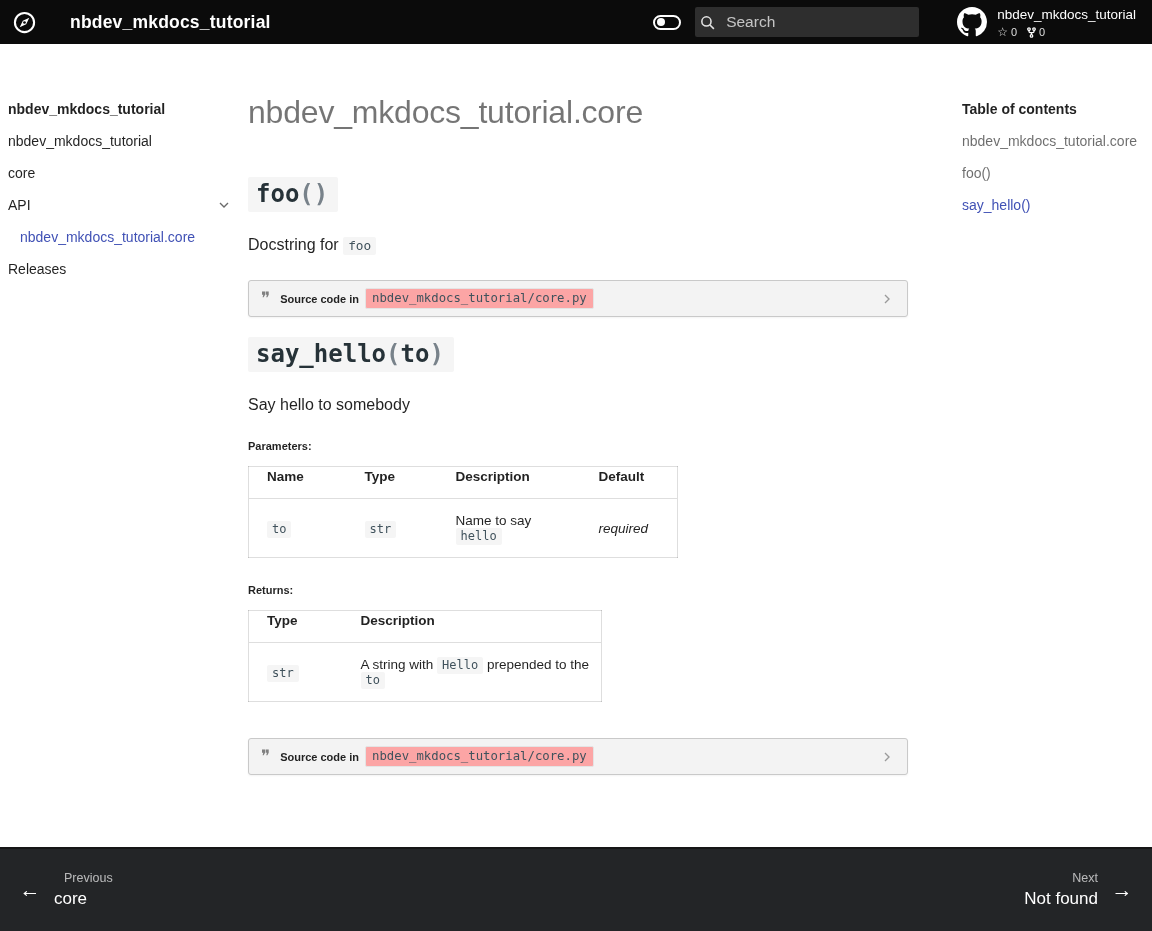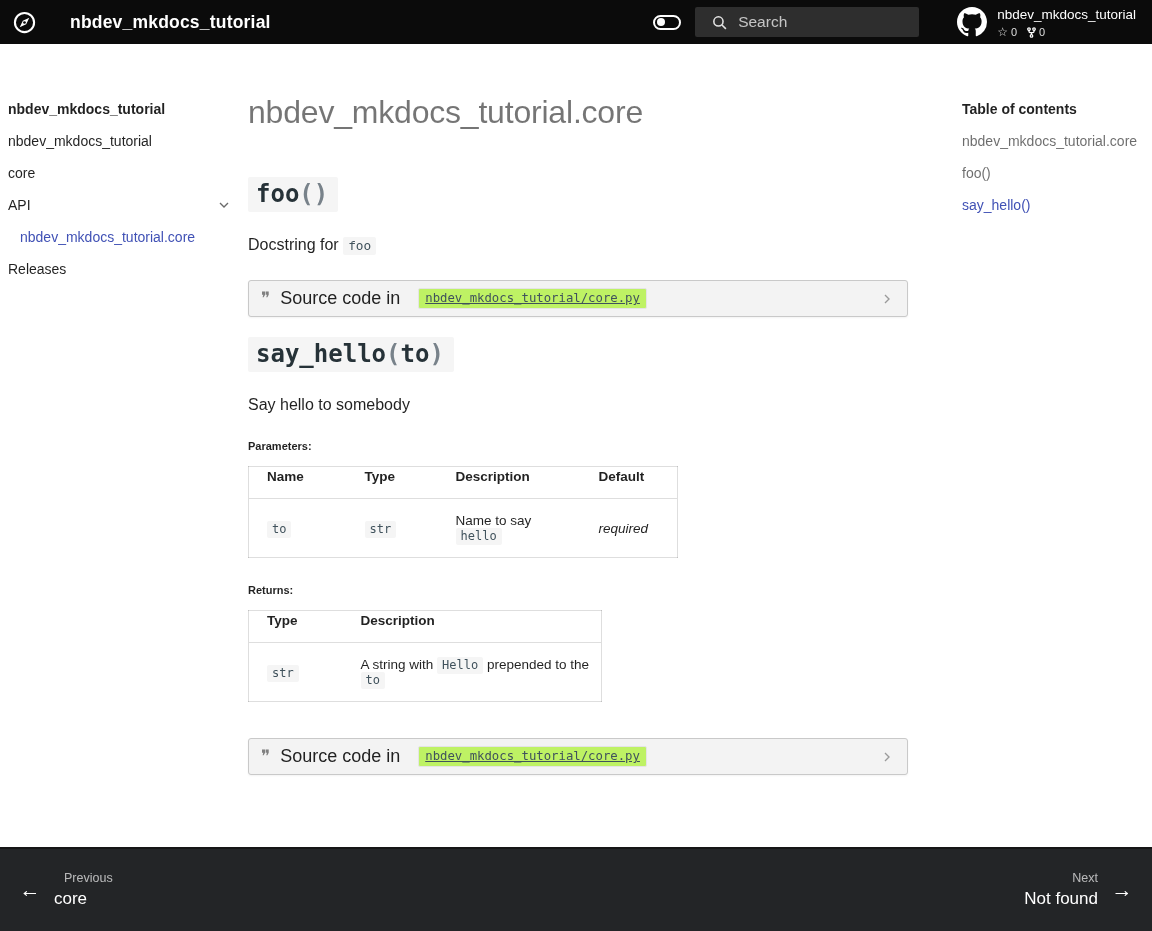--- a/index.html
+++ b/index.html
@@ -18,21 +18,21 @@
     padding:0 16px 0 8px;
   }
   .logo-btn { width:40px; height:44px; display:flex; align-items:center; justify-content:flex-start; background:none; border:none; cursor:pointer; padding-left:4px;}
   .hdr-title { font-size:17.5px; font-weight:bold; color:#fff; margin-left:22px; letter-spacing:.2px; text-decoration:none;}
   .hdr-spacer { flex:1; }
   .palette-toggle { background:none; border:none; cursor:pointer; margin-right:14px; display:flex; align-items:center;}
   .toggle-pill { width:28px; height:15px; border:2px solid #fff; border-radius:8px; position:relative; display:inline-block;}
   .toggle-pill::after { content:""; position:absolute; left:2px; top:1.5px; width:8px; height:8px; border-radius:50%; background:#fff;}
   .searchbox {
     width:224px; height:30px; background:#2e2e2e; border-radius:2px;
-    display:flex; align-items:center; padding:0 16px; margin-right:38px;
+    display:flex; align-items:center; padding:0 4px; margin-right:38px;
   }
   .searchbox input {
     background:transparent; border:none; outline:none; color:#fff;
     font-size:15.5px; font-family:"Liberation Sans",sans-serif; width:160px; margin-left:10px;
   }
   .searchbox input::placeholder { color:rgba(255,255,255,.72); }
   .repo { display:flex; align-items:center; text-decoration:none; color:#fff; }
   .repo-info { margin-left:10px; line-height:1.15; }
   .repo-name { font-size:13.5px; color:#fff; }
   .repo-facts { font-size:11px; color:rgba(255,255,255,.85); display:flex; align-items:center; gap:4px; margin-top:2px;}
@@ -75,22 +75,22 @@
     background:#f5f5f5; color:#40525c; padding:1px 5px 2px; border-radius:2px;
   }
   
   .source-note {
     margin-top:26px; width:660px; height:37px;
     background:#f3f3f3; border:1px solid #c9c9c9; border-radius:3px;
     display:flex; align-items:center; padding:0 12px; cursor:pointer;
     box-shadow:0 1px 2px rgba(0,0,0,.05);
   }
   .source-note .quote-icon { color:#808080; font-size:17px; margin-right:10px; line-height:1;}
-  .source-note .label { font-size:18px; font-weight:normal; color:rgba(0,0,0,.87); margin-right:18px;}
-  .source-note code { font-family:"DejaVu Sans Mono",monospace; font-size:12.3px; background:#bef264; color:#40525c; padding:2px 6px 3px; border-radius:2px; border:1px solid #e4e4e4;text-decoration:underline;}
+  .source-note .label { font-size:11px; font-weight:bold; color:rgba(0,0,0,.87); margin-right:6px;}
+  .source-note code { font-family:"DejaVu Sans Mono",monospace; font-size:12.3px; background:#fca5a5; color:#40525c; padding:2px 6px 3px; border-radius:2px; border:1px solid #e4e4e4;}
   .source-note .open-chevron { margin-left:auto; }
   .note-gap1 { margin-top:26px; }
   .note-gap2 { margin-top:36px; }
   
   table.doc-table { border-collapse:collapse; margin-top:14px; border:1px solid rgba(0,0,0,.13); font-size:13.5px; }
   table.doc-table th { text-align:left; font-weight:bold; padding:2px 0 14px 18px; border-bottom:1px solid rgba(0,0,0,.13); color:rgba(0,0,0,.87);}
   table.doc-table td { padding:14px 0 14px 18px; vertical-align:middle; }
   table.doc-table code.chip { font-size:12px; }
   .params-table th.c-name { width:98px; } .params-table th.c-type { width:91px; }
   .params-table th.c-desc { width:143px; } .params-table th.c-def { width:97px; }

